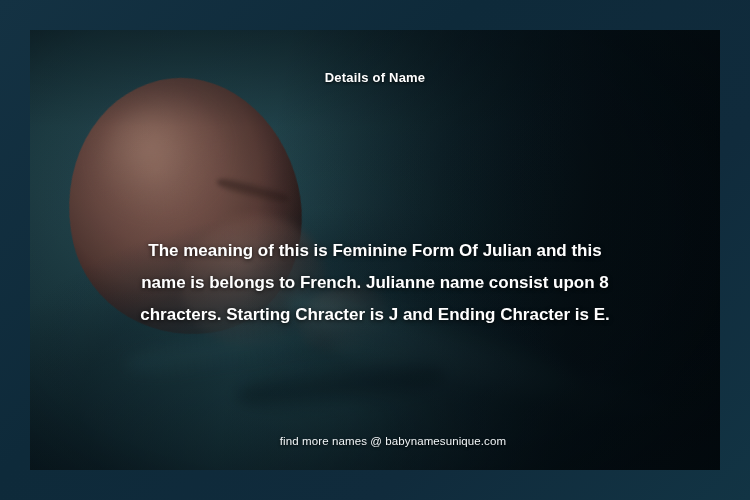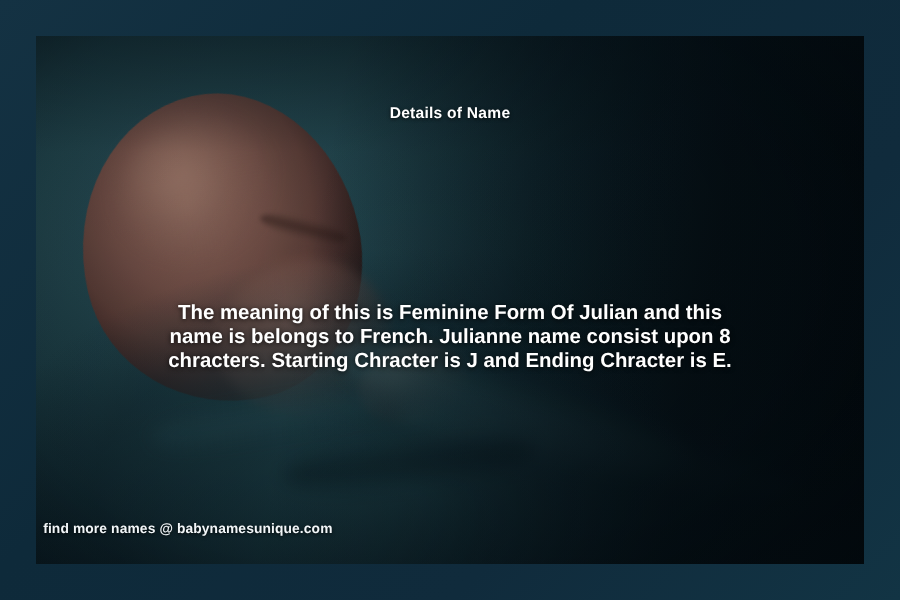--- a/index.html
+++ b/index.html
@@ -177,21 +177,20 @@
     background: linear-gradient(180deg,
       rgba(4,14,20,0.42) 0%, rgba(4,14,20,0.10) 22%,
       rgba(4,14,20,0.10) 62%, rgba(4,14,20,0.40) 100%);
   }
 
   
   #content {
     position: absolute;
     inset: 0;
     z-index: 5;
-    margin-top: 16px;
   }
   #eyebrow {
     position: absolute;
     top: 40px;
     left: 0;
     width: 100%;
     text-align: center;
     font-size: 13px;
     font-weight: bold;
     color: #ffffff;
@@ -211,32 +210,33 @@
     letter-spacing: -0.5px;
     text-shadow: 0 2px 8px rgba(0,0,0,0.6);
   }
   #meaning-text {
     position: absolute;
     top: 188px;
     left: 95px;
     width: 500px;
     text-align: center;
     font-size: 17px;
-    line-height: 20px;
+    line-height: 32px;
     font-weight: bold;
     color: #ffffff;
     text-shadow: 0 1px 4px rgba(0,0,0,0.8);
   }
   #footer-text {
     position: absolute;
     bottom: 23px;
-    left: 6px;
+    left: 18px;
     width: 100%;
+    text-align: center;
     font-size: 11.5px;
-    font-weight: bold;
+    font-weight: normal;
     color: #f2f6f8;
     letter-spacing: 0.1px;
     text-shadow: 0 1px 3px rgba(0,0,0,0.8);
   }
 </style>
 </head>
 <body>
 
 <div id="card-frame">
 

